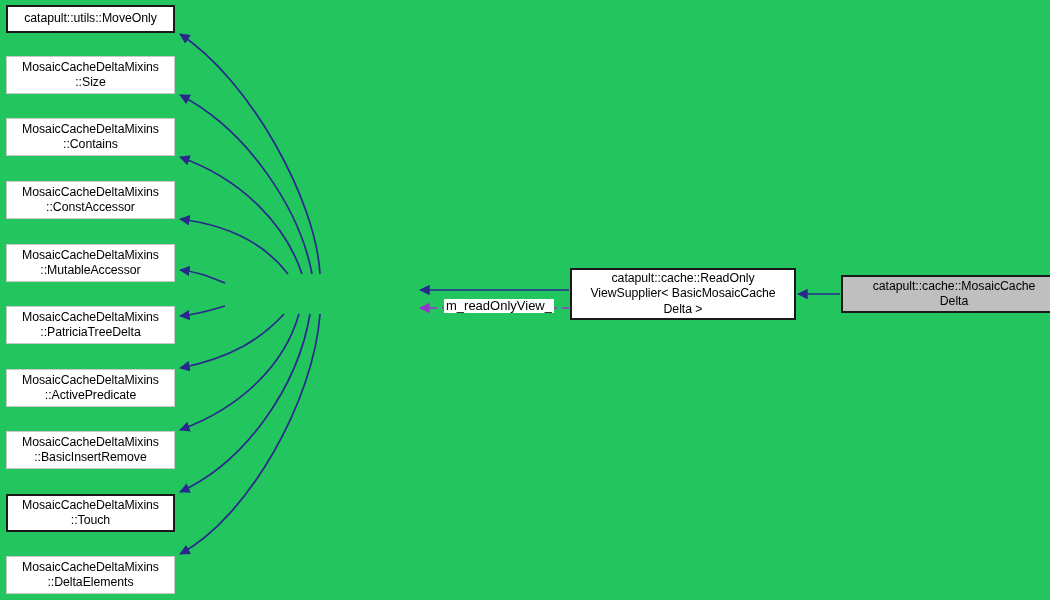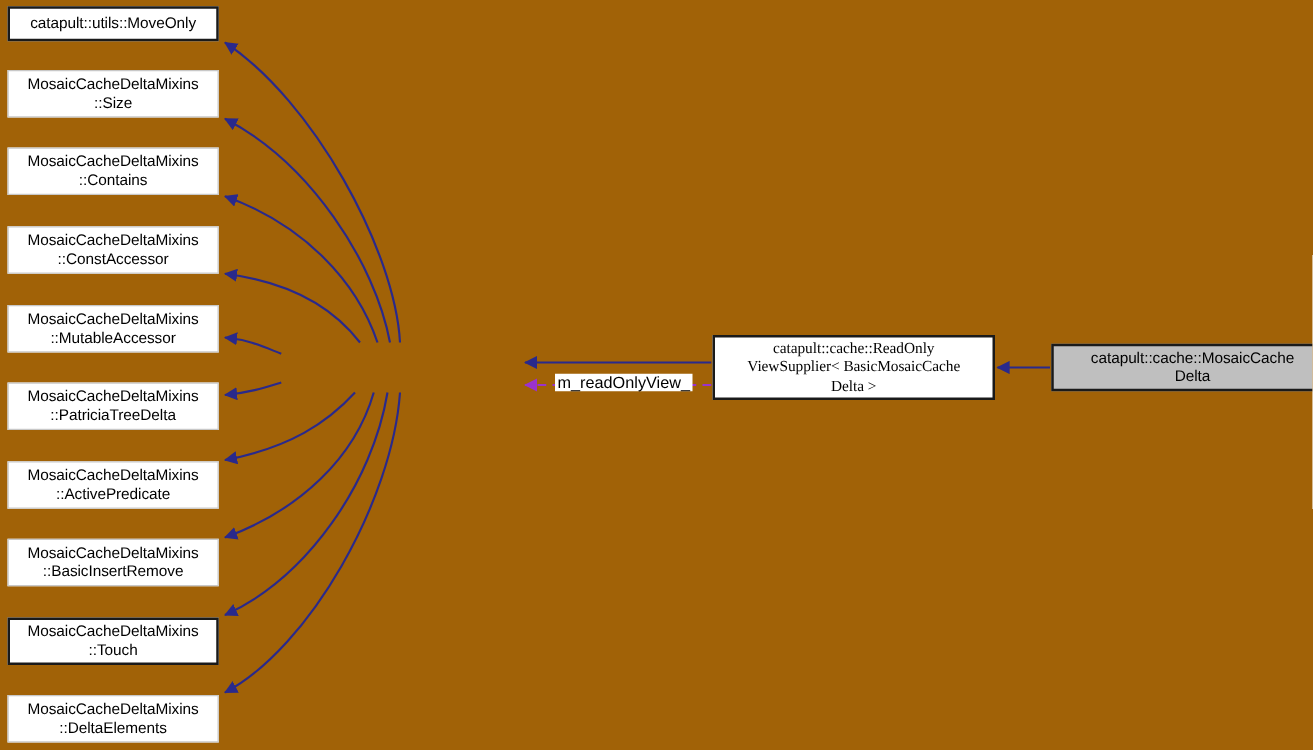--- a/index.html
+++ b/index.html
@@ -7,21 +7,21 @@
     padding: 0;
     background: #ffffff;
   }
   body {
     font-family: "Liberation Sans", sans-serif;
   }
   #diagram-root {
     position: relative;
     width: 1050px;
     height: 600px;
-    background: #a16207;
+    background: #22c55e;
     overflow: hidden;
   }
   #edge-layer {
     position: absolute;
     left: 0;
     top: 0;
     width: 1050px;
     height: 600px;
     pointer-events: none;
   }
@@ -155,21 +155,21 @@
     <span class="node-label">MosaicCacheDeltaMixins
 ::Touch</span>
   </div>
 
   <div class="uml-node" style="left:6px; top:556px; width:169px; height:38px;">
     <span class="node-label">MosaicCacheDeltaMixins
 ::DeltaElements</span>
   </div>
 
 
-  <div class="uml-node emph" style="left:570px; top:268px; width:226px; height:52px;font-family:Liberation Serif, serif;">
+  <div class="uml-node emph" style="left:570px; top:268px; width:226px; height:52px;">
     <span class="node-label">catapult::cache::ReadOnly
 ViewSupplier&lt; BasicMosaicCache
 Delta &gt;</span>
   </div>
 
   <div class="uml-node current" style="left:841px; top:275px; width:226px; height:38px;">
     <span class="node-label">catapult::cache::MosaicCache
 Delta</span>
   </div>
 

